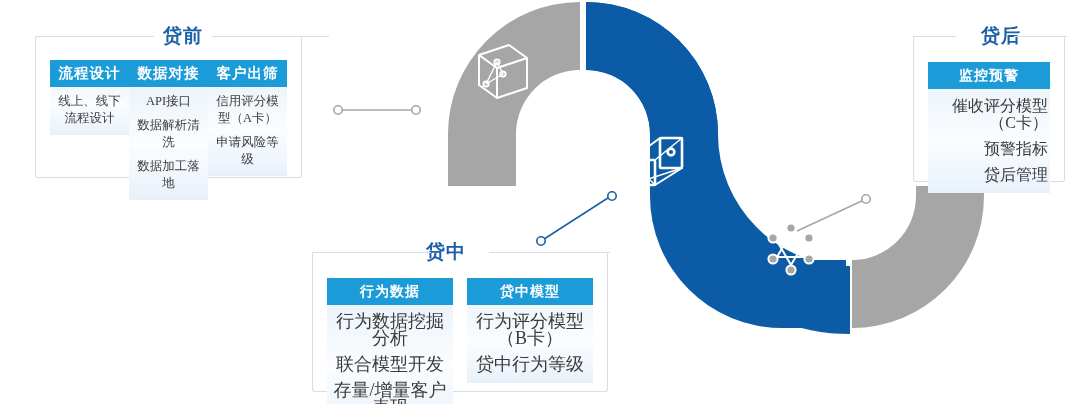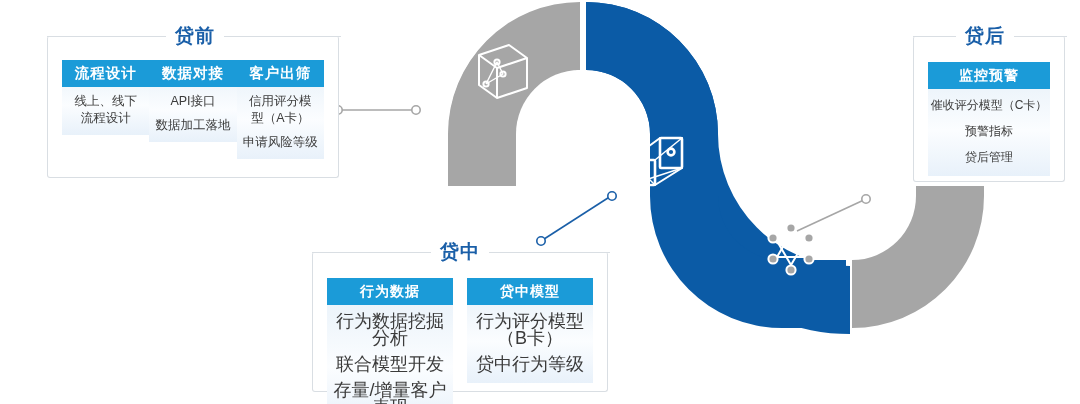--- a/index.html
+++ b/index.html
@@ -62,43 +62,44 @@
     padding:4px 2px 5px 2px;
     letter-spacing:1px;
     line-height:18px;
     white-space:nowrap;
   }
   .card-body{
     padding:6px 4px 8px 4px;
     display:flex;
     flex-direction:column;
     gap:7px;
+    font-family:Liberation Serif, serif;
   }
   .card-line{
     font-size:12.5px;
     color:#3b3b3b;
     text-align:center;
     line-height:17px;
     white-space:normal;
   }
 
   
-  #panel-pre   {left:47px;  top:36px;  width:292px; height:142px;}
+  #panel-pre   {left:35px;  top:36px;  width:267px; height:142px;}
   #panel-pre .panel-title{left:118px;}
   #panel-mid   {left:312px; top:252px; width:296px; height:140px;}
-  #panel-mid .panel-title{left:118px;}
+  #panel-mid .panel-title{left:104px;}
   #panel-post  {left:913px; top:36px;  width:152px; height:146px;}
-  #panel-post .panel-title{left:42px;}
+  #panel-post .panel-title{left:58px;}
 
   #panel-post .cards{padding:26px 14px 14px 14px;}
   #panel-mid  .cards{padding:26px 14px 14px 14px;gap:14px;}
   #panel-mid  .card-head{font-size:14px;}
   #panel-mid  .card-line{font-size:18px;}
   #panel-post .card-head{font-size:14px;}
-  #panel-post .card-line{font-size:12px;}
+  #panel-post .card-line{font-size:16px;text-align:right;}
   #panel-post .card-body{gap:9px;padding:8px 2px 10px 2px;}
   #panel-mid  .card-body{gap:9px;padding:8px 2px 10px 2px;}
 
   
   .title-rule{position:absolute;height:1px;background:#d9dee3;top:0;}
 </style>
 </head>
 <body>
 
 <div id="stage">
@@ -217,20 +218,21 @@
         <div class="card-body">
           <div class="card-line" style="white-space: pre-line;">线上、线下
 流程设计</div>
         </div>
       </div>
 
       <div class="card">
         <div class="card-head">数据对接</div>
         <div class="card-body">
           <div class="card-line">API接口</div>
+          <div class="card-line">数据解析清洗</div>
           <div class="card-line">数据加工落地</div>
         </div>
       </div>
 
       <div class="card">
         <div class="card-head">客户出筛</div>
         <div class="card-body">
           <div class="card-line" style="white-space: pre-line;">信用评分模
 型（A卡）</div>
           <div class="card-line">申请风险等级</div>

